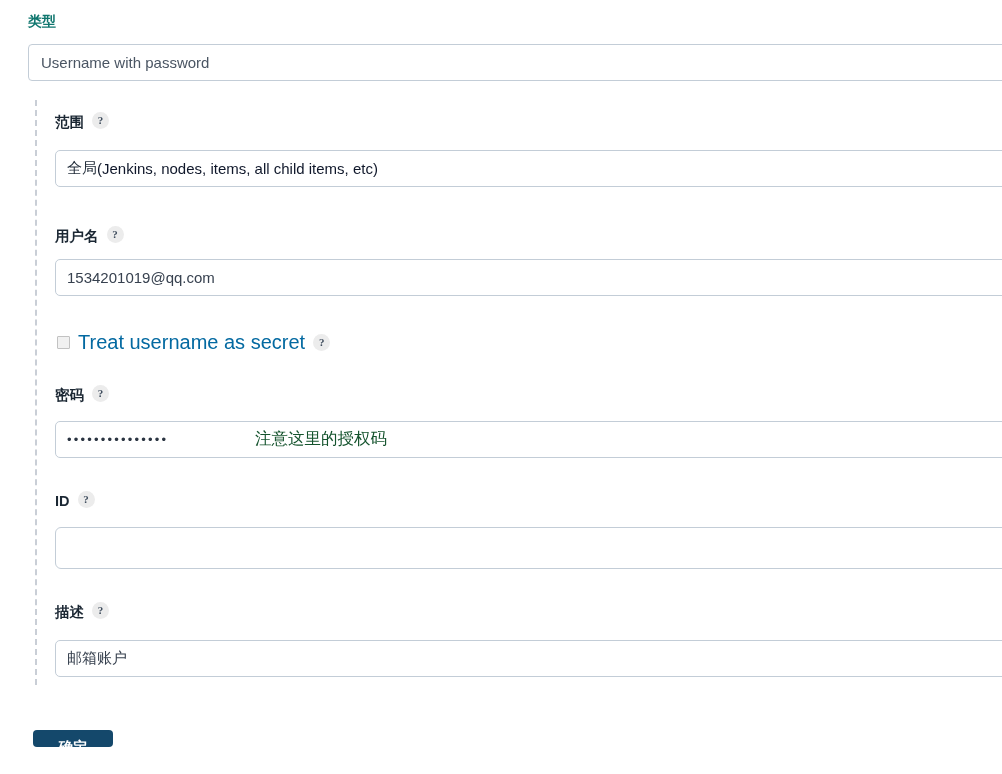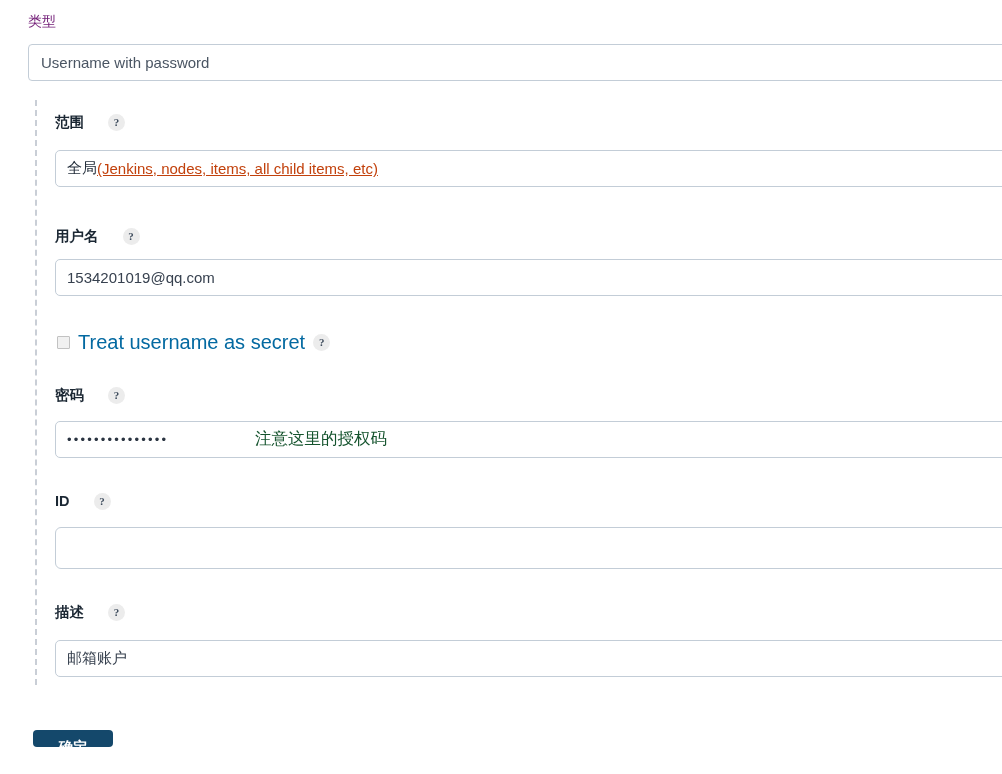--- a/index.html
+++ b/index.html
@@ -21,22 +21,22 @@
     width: 1002px;
     height: 774px;
   }
 
   
   .type-label {
     position: absolute;
     left: 28px;
     top: 12px;
     font-size: 14px;
-    font-weight: 400;
-    color: #701a75;
+    font-weight: 700;
+    color: #0f766e;
     line-height: 18px;
     white-space: nowrap;
   }
 
   .select-box {
     position: absolute;
     left: 28px;
     top: 44px;
     width: 1000px;
     height: 37px;
@@ -64,22 +64,22 @@
   }
 
   
   .field {
     position: absolute;
     left: 55px;
   }
 
   .field-label {
     display: flex;
-    align-items: center;
-    gap: 24px;
+    align-items: flex-start;
+    gap: 8px;
     font-size: 14.5px;
     font-weight: bold;
     color: #1b2733;
     line-height: 20px;
     white-space: nowrap;
     margin: 0;
   }
 
   .help-icon {
     display: inline-flex;
@@ -114,22 +114,21 @@
 
   .input-box.tall {
     height: 42px;
     border-radius: 6px;
   }
 
   .scope-value .cn {
     color: #1f2a37;
   }
   .scope-value .en {
-    color: #c2410c;
-    text-decoration: underline;
+    color: #0f172a;
   }
 
   
   .pw-dots {
     letter-spacing: 2.2px;
     font-size: 13px;
     color: #2a3441;
     line-height: 1;
   }
 

